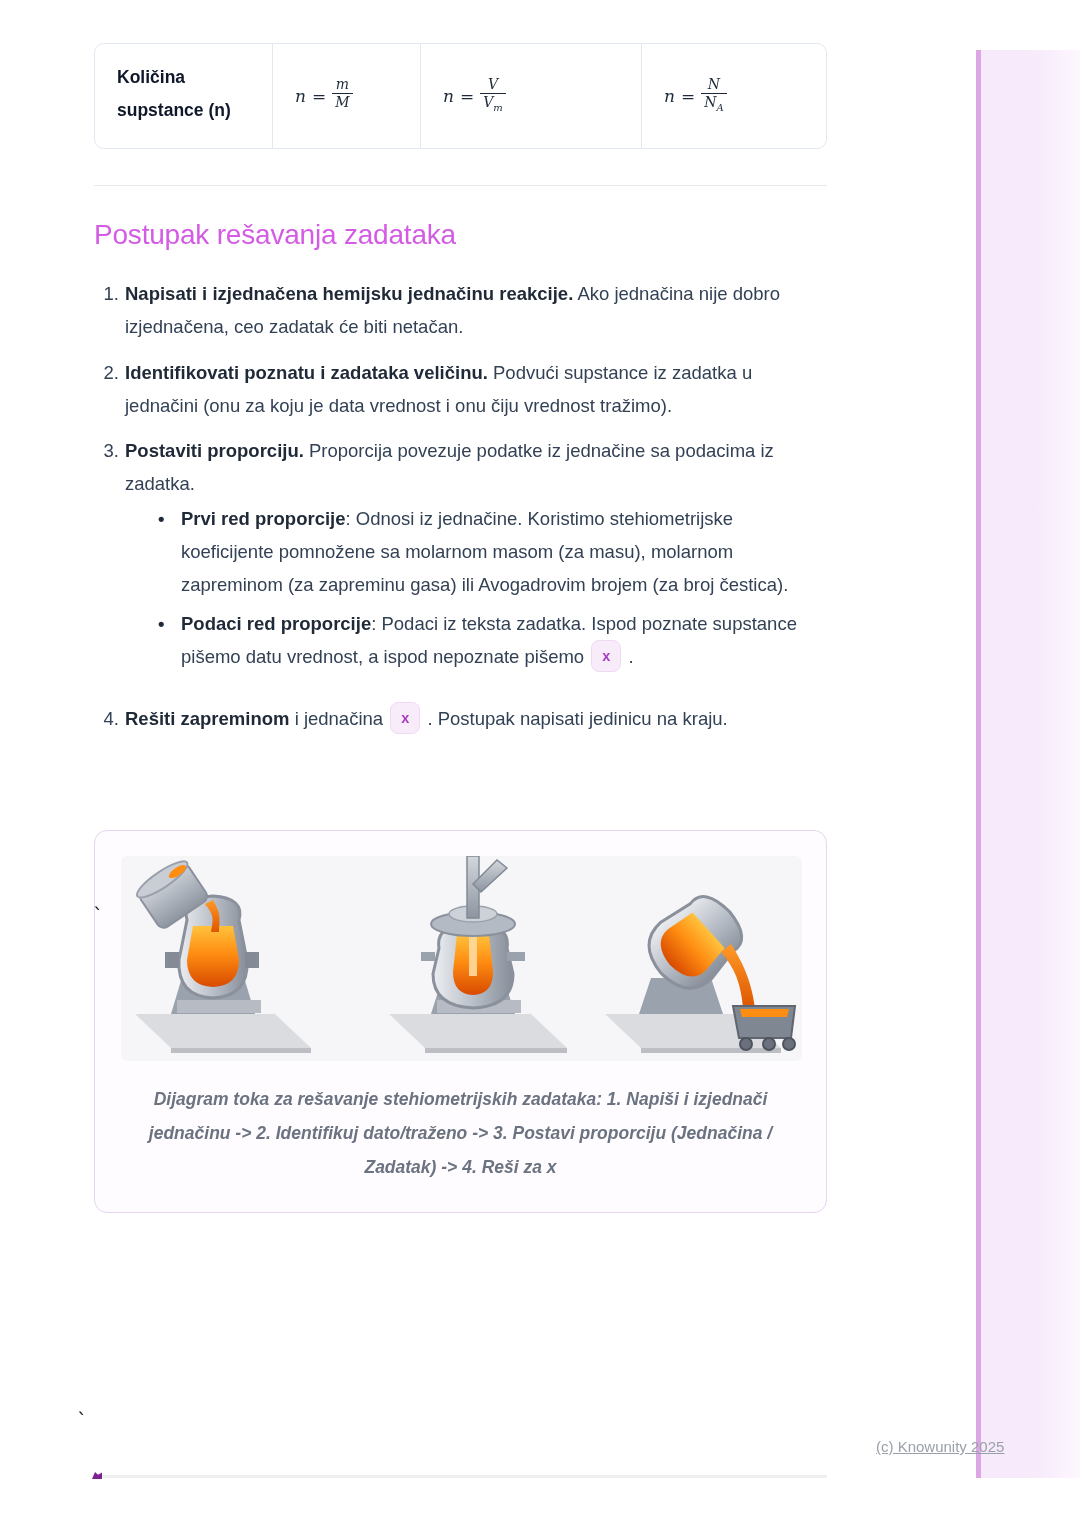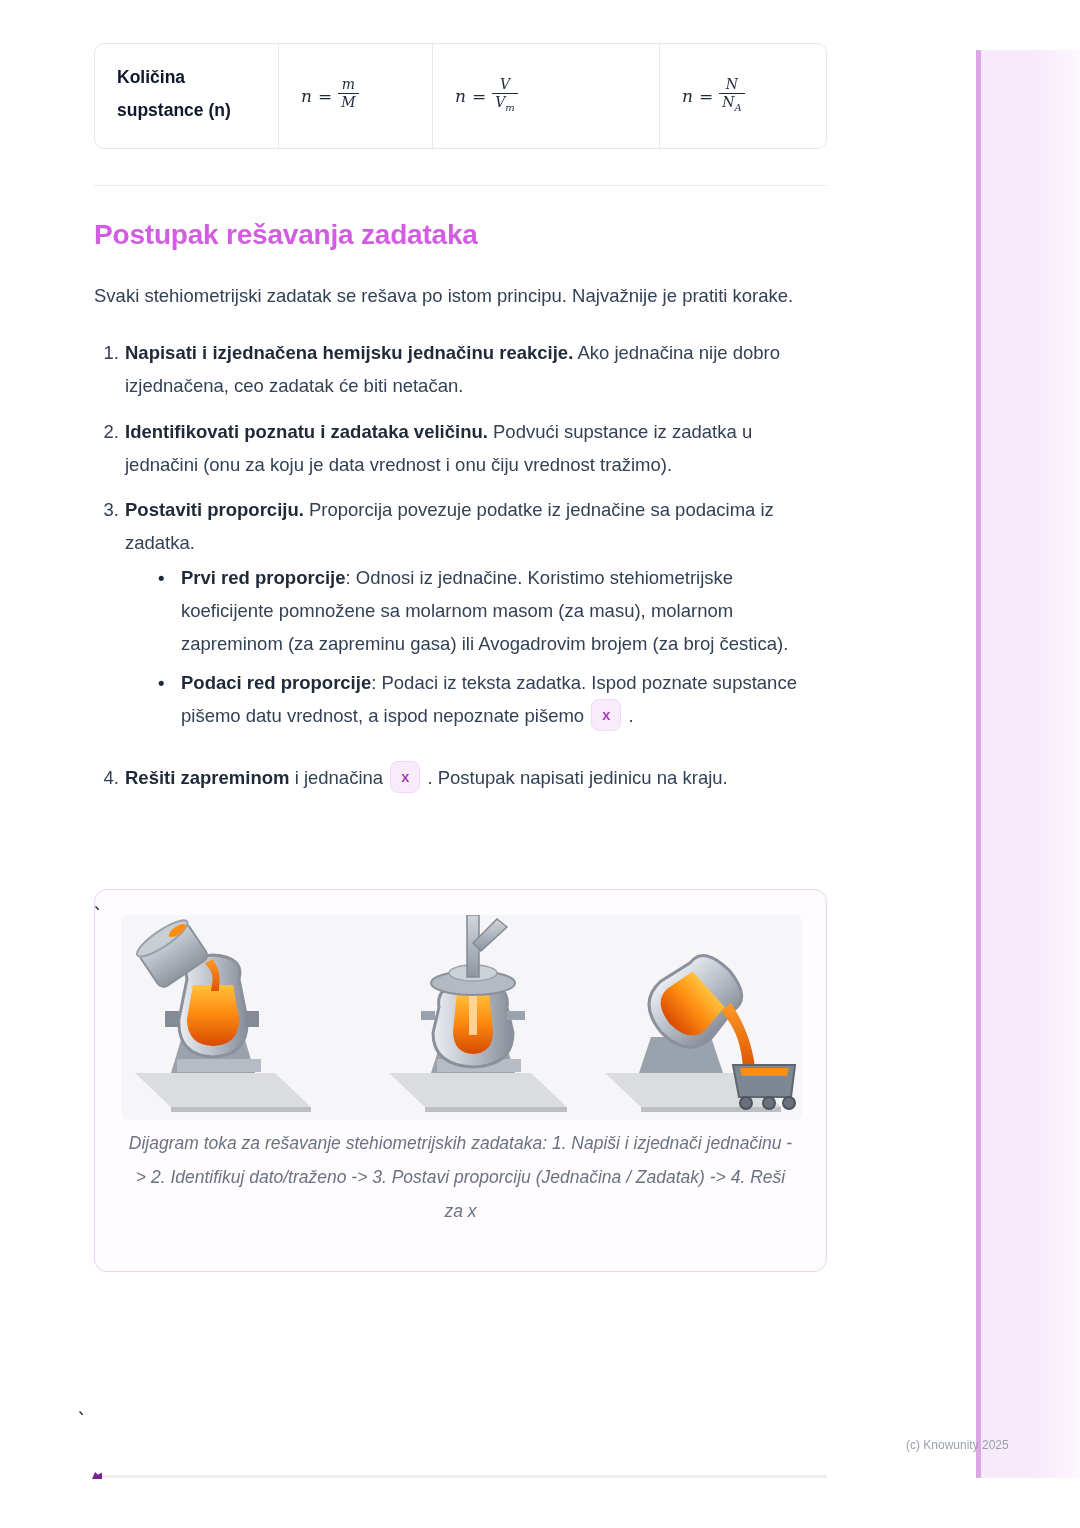--- a/index.html
+++ b/index.html
@@ -13,34 +13,34 @@
     position:absolute; left:976px; top:50px; width:104px; height:1428px;
     border-left:5px solid var(--bar_line,#dda7e6);
     background:linear-gradient(90deg, var(--bar_fill,#f7eafa) 0px, var(--bar_fill,#f7eafa) 52px, #fdf7fe 100%);
   }
   
   .content { position:absolute; left:94px; top:43px; width:733px; }
 
   
   .tbl {
     display:grid; grid-template-columns:177px 148px 221px 1fr;
-    border:1px solid #e2e8f0; border-radius:10px; height:106px; background:#fff;gap:6px;
+    border:1px solid #e2e8f0; border-radius:10px; height:106px; background:#fff;
   }
   .tbl .cell { border-left:1px solid #e2e8f0; display:flex; align-items:center; padding-left:22px; }
   .tbl .cell:first-child { border-left:none; padding:17px 14px 0 22px; align-items:flex-start; }
   .row-label { font-weight:bold; font-size:17.5px; line-height:33px; color:#0f172a; }
   .math { font-family:"DejaVu Serif","Liberation Serif",serif; font-style:italic; color:#1e2a3a; font-size:17px; display:inline-flex; align-items:center; gap:6px; }
   .frac { display:inline-flex; flex-direction:column; align-items:center; font-size:14px; line-height:1.05; transform:translateY(-1px); }
   .frac .num { padding:0 3px 1px; }
   .frac .den { border-top:1.2px solid #1e2a3a; padding:1px 3px 0; }
   .frac sub { font-size:10px; font-style:italic; }
 
   .hr1 { border:none; border-top:1px solid var(--divider,#e8eaed); margin-top:36px; }
 
-  h1.sec { margin-top:31px; font-size:28px; line-height:36px; font-weight:bold; color:var(--accent,#d45be4); letter-spacing:-.2px; }
+  h1.sec { margin-top:31px; font-size:28px; line-height:36px; font-weight:normal; color:var(--accent,#d45be4); letter-spacing:-.2px; }
 
   p.intro { margin-top:26px; font-size:18.5px; line-height:33px; color:#334155; }
 
   ol.steps { margin-top:24px; list-style:none; font-size:18.5px; line-height:33px; }
   ol.steps > li { display:flex; margin-bottom:12px; }
   ol.steps > li .num { min-width:25px; text-align:right; margin-right:6px; flex:0 0 auto; }
   ol.steps > li .li-text { max-width:665px; }
   ol.steps > li.li-1 { margin-bottom:13px; }
   ol.steps > li.li-4 { margin-top:23px; margin-bottom:0; }
   .li-wrap { flex:1; }
@@ -58,38 +58,38 @@
     font-family:"Liberation Sans",sans-serif;
   }
 
   
   .fig-card {
     margin-top:95px; width:733px; height:383px; background:#fefcff;
     border:1.5px solid var(--card_border,#e7d4ef); border-radius:13px; padding:25px 26px 0;
   }
   .fig-art { width:681px; height:205px; background:#f6f6f8; border-radius:6px; overflow:hidden; }
   .fig-cap {
-    margin:6px auto 0; max-width:672px; text-align:center; font-style:italic;
-    font-size:17.5px; line-height:34px; color:var(--caption,#6b7280);
+    margin:21px auto 0; max-width:672px; text-align:center; font-style:italic;
+    font-size:17.5px; line-height:34px; color:var(--caption,#6b7280);font-weight:bold;
   }
 
   
   .tick { position:absolute; font-size:20px; color:#111827; font-family:"DejaVu Sans Mono",monospace; }
   .tick.t1 { left:92px; top:903px; }
   .tick.t2 { left:76px; top:1408px; }
 
   
   .bottom-rule { position:absolute; left:94px; top:1475px; width:733px; height:3px; background:#efeff1; }
   .corner-mark {
     position:absolute; left:92px; top:1469px; width:10px; height:10px; background:#7d2391;
     clip-path:polygon(0% 100%, 100% 100%, 100% 35%, 60% 58%, 30% 30%);
   }
   .copyright {
-    position:absolute; left:906px; top:1438px; z-index:3;
-    font-size:12px; color:var(--footer_text,#9aa0aa); white-space:nowrap;
+    position:absolute; left:876px; top:1438px; z-index:3;
+    font-size:15px; color:var(--footer_text,#9aa0aa); white-space:nowrap;text-decoration:underline;
   }
 </style>
 </head>
 <body>
 
 <div class="page">
 
   <div class="side-bar"></div>
 
   <div class="content">
@@ -127,21 +127,20 @@
               <span class="den"><span>N</span><sub>A</sub></span>
             </span>
         </span>
       </div>
     </div>
 
     <hr class="hr1">
 
     <h1 class="sec">Postupak rešavanja zadataka</h1>
 
-    <p class="intro">Svaki stehiometrijski zadatak se rešava po istom principu. Najvažnije je pratiti korake.</p>
 
     <ol class="steps">
       <li class="li-1">
         <span class="num">1.</span>
         <span class="li-wrap"><span class="li-text"><b>Napisati i izjednačena hemijsku jednačinu reakcije.</b><span> Ako jednačina nije dobro izjednačena, ceo zadatak će biti netačan.</span></span></span>
       </li>
       <li class="li-2">
         <span class="num">2.</span>
         <span class="li-wrap"><span class="li-text"><b>Identifikovati poznatu i zadataka veličinu.</b><span> Podvući supstance iz zadatka u jednačini (onu za koju je data vrednost i onu čiju vrednost tražimo).</span></span></span>
       </li>

